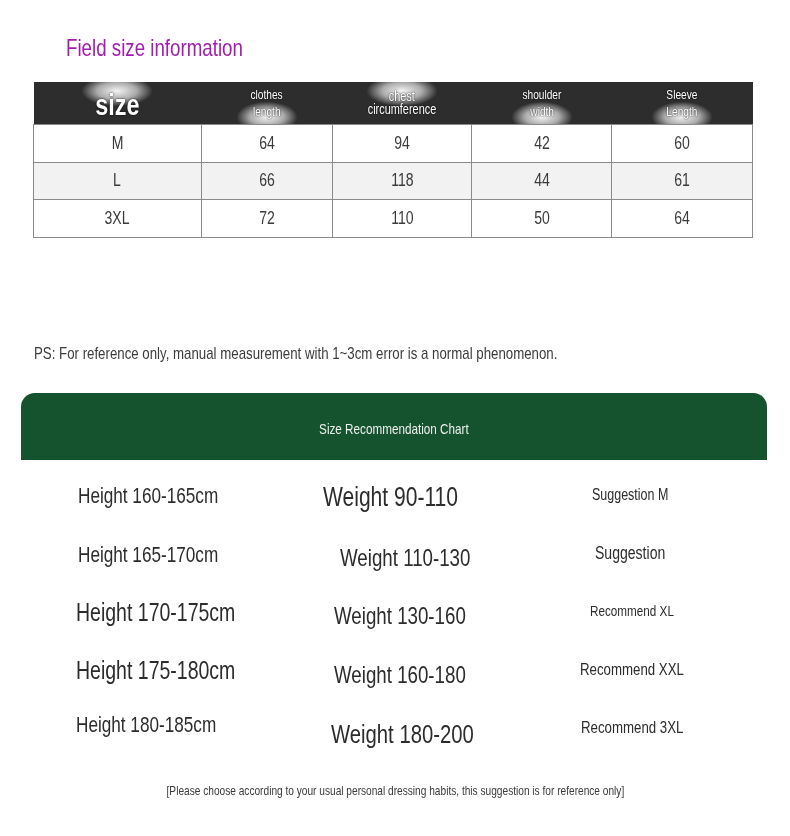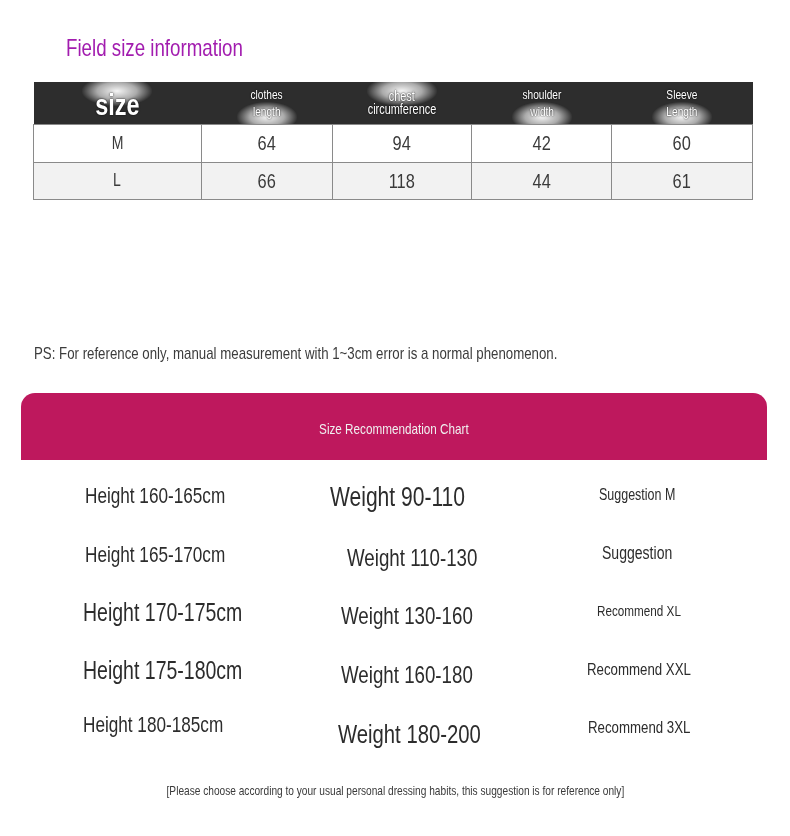--- a/index.html
+++ b/index.html
@@ -11,30 +11,30 @@
 
   .title { position: absolute; left: 66px; top: 34px; font-size: 24px; color: #a21caf; }
 
   .size-table { position: absolute; left: 33px; top: 82px; width: 720px; border-collapse: collapse; }
   .size-table th { background: #2d2d2d; height: 38px; color: #fff; font-weight: normal; padding: 0; position: relative; overflow: hidden; }
   .size-table th .glow { position: absolute; left: 50%; bottom: -8px; width: 60px; height: 30px; transform: translateX(-50%); background: radial-gradient(ellipse at center, rgba(255,255,255,0.95) 0%, rgba(255,255,255,0.6) 40%, rgba(255,255,255,0) 72%); }
   .size-table th .glow.top { bottom: auto; top: -6px; width: 70px; height: 30px; }
   .size-table th .hdr { position: relative; font-size: 13px; line-height: 17px; text-shadow: 0 0 2px #000; }
   .size-table th .hdr.small { font-size: 14px; line-height: 13px; }
   .size-table th .hdr.big { font-size: 30px; font-weight: bold; line-height: 38px; padding-top: 4px; }
-  .size-table td { height: 37.6px; border: 1px solid #8a8a8a; text-align: center; font-size: 21px; color: #3a3a3a; }
+  .size-table td { height: 37.6px; border: 1px solid #8a8a8a; text-align: center; font-size: 18px; color: #3a3a3a; }
   .size-table tr.alt td { background: #f2f2f2; }
   .size-table td.size-col { font-size: 18px; }
 
   .ps { position: absolute; left: 34px; top: 344px; font-size: 17px; color: #3c3c3c; }
 
-  .rec-header { position: absolute; left: 21px; top: 393px; width: 746px; height: 67px; background: #be185d; border-radius: 14px 14px 0 0; }
+  .rec-header { position: absolute; left: 21px; top: 393px; width: 746px; height: 67px; background: #14532d; border-radius: 14px 14px 0 0; }
   .rec-header .lbl { position: absolute; left: 0; right: 0; top: 27px; text-align: center; color: #f0f0f0; font-size: 15px; }
 
-  .rec-row { position: absolute; left: 16px; width: 643px; height: 40px; }
+  .rec-row { position: absolute; left: 9px; width: 643px; height: 40px; }
   .rec-row span { position: absolute; color: #2c2c2c; }
   .h { font-size: 22px; }
   .w { font-size: 24px; }
   .s { font-size: 16px; }
 
   .footer { position: absolute; left: 0; right: 0; top: 783px; text-align: center; font-size: 13px; color: #3a3a3a; }
 </style>
 </head>
 <body>
 
@@ -83,20 +83,27 @@
       <td><span class="cond-c">94</span></td>
       <td><span class="cond-c">42</span></td>
       <td><span class="cond-c">60</span></td>
     </tr>
     <tr class="alt">
       <td class="size-col"><span class="cond-c">L</span></td>
       <td><span class="cond-c">66</span></td>
       <td><span class="cond-c">118</span></td>
       <td><span class="cond-c">44</span></td>
       <td><span class="cond-c">61</span></td>
+    </tr>
+    <tr>
+      <td class="size-col"><span class="cond-c">3XL</span></td>
+      <td><span class="cond-c">72</span></td>
+      <td><span class="cond-c">110</span></td>
+      <td><span class="cond-c">50</span></td>
+      <td><span class="cond-c">64</span></td>
     </tr>
   </tbody>
 </table>
 
 <div class="ps"><span class="cond">PS: For reference only, manual measurement with 1~3cm error is a normal phenomenon.</span></div>
 
 <div class="rec-header">
   <div class="lbl"><span class="cond-c">Size Recommendation Chart</span></div>
 </div>
 

